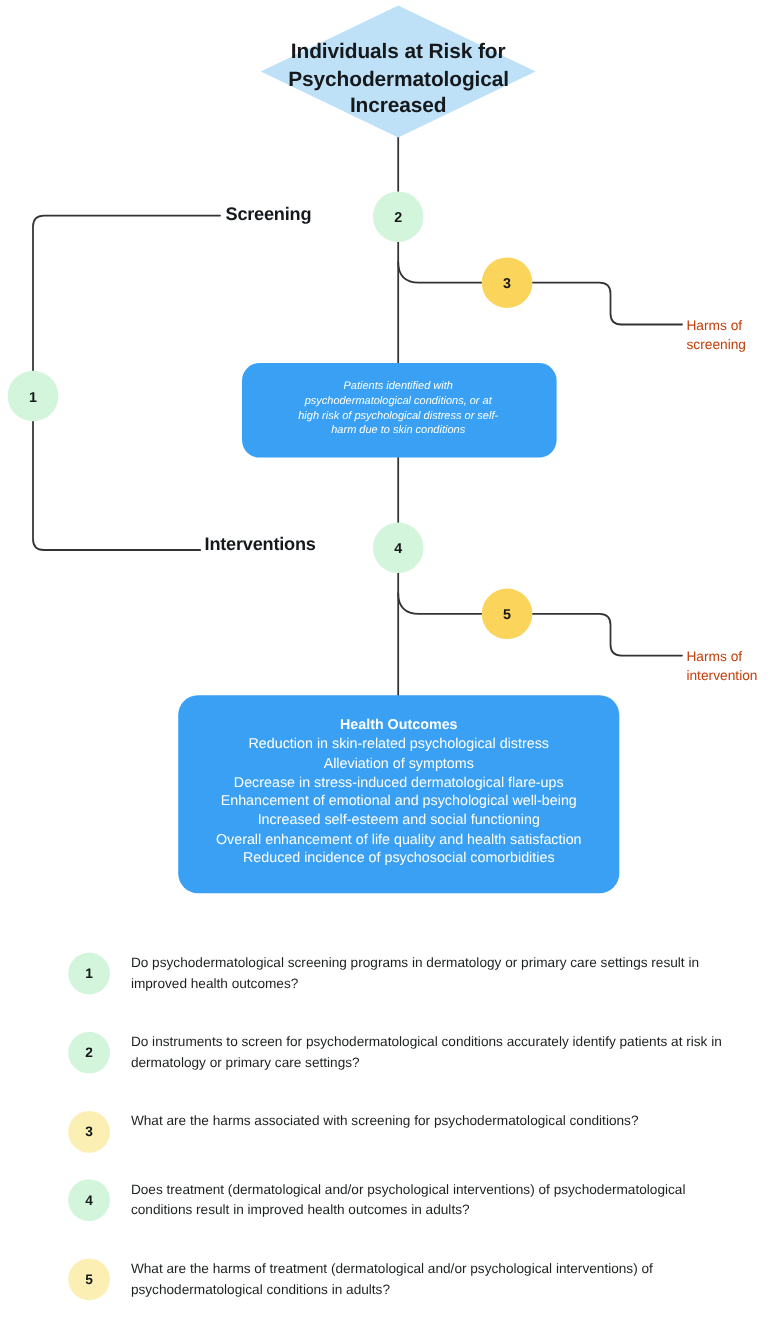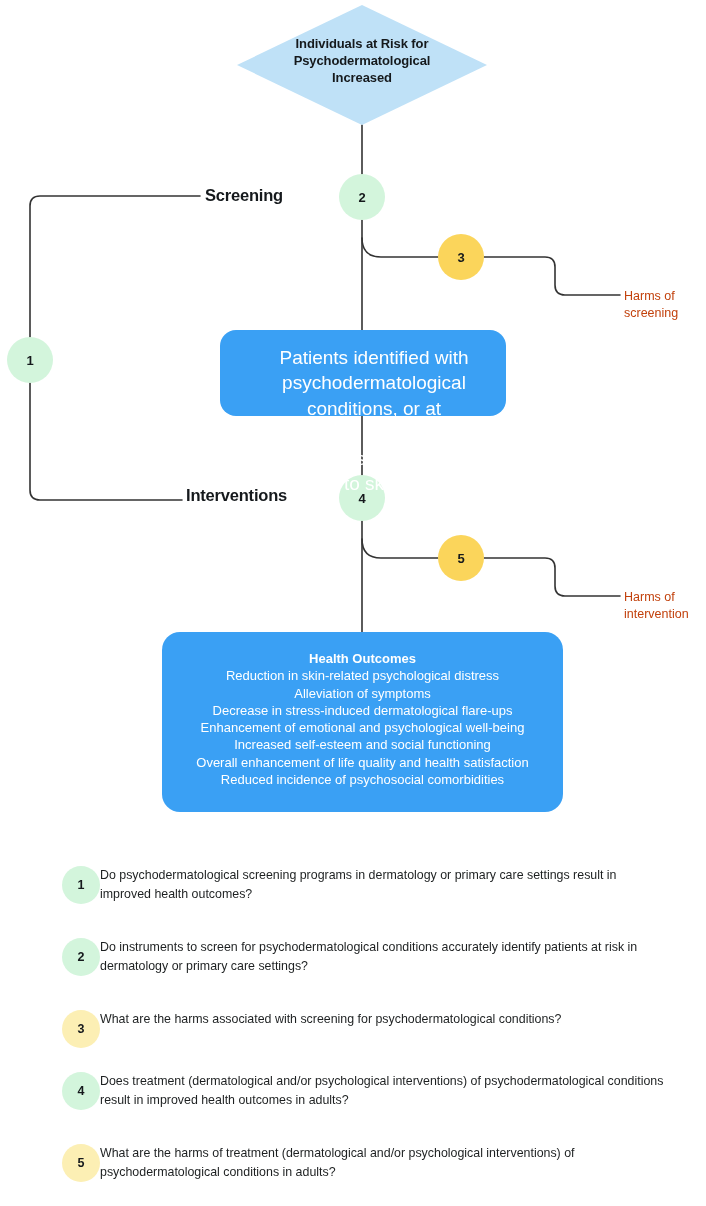--- a/index.html
+++ b/index.html
@@ -24,21 +24,21 @@
 
   
   .node-text {
     position: absolute;
     text-align: center;
     line-height: 1.30;
     pointer-events: none;
   }
   .diamond-label {
     left: 262px; top: 36px; width: 200px;
-    font-size: 13px; font-weight: bold; color: #15191c;
+    font-size: 19px; font-weight: bold; color: #15191c;
     letter-spacing: -0.1px;
   }
   .stage-label {
     position: absolute;
     font-size: 16.5px; font-weight: bold; color: #15191c;
     letter-spacing: -0.2px;
     white-space: nowrap;
   }
   .stage-screening { left: 205px; top: 186px; }
   .stage-interventions { left: 186px; top: 486px; }
@@ -50,22 +50,23 @@
     line-height: 1;
   }
 
   .box-text {
     position: absolute;
     text-align: center;
     color: #ffffff;
     line-height: 1.33;
   }
   .box1-text {
-    left: 236px; top: 345px; width: 276px;
-    font-size: 19px;
+    left: 224px; top: 345px; width: 276px;
+    font-size: 10px;
+    font-style: italic;
   }
   .box2-text {
     left: 166px; top: 650px; width: 393px;
     font-size: 13px;
   }
   .box2-text .oc-title { font-weight: bold; }
 
   .harms-label {
     position: absolute;
     font-size: 12.5px; color: #c2410c;
@@ -91,20 +92,21 @@
     flex: 0 0 auto;
     width: 38px; height: 38px;
     border-radius: 50%;
     display: flex; align-items: center; justify-content: center;
     font-size: 12.5px; font-weight: bold; color: #15191c;
     margin-top: 2px;
   }
   .legend-badge.green { background: #d3f5dc; }
   .legend-badge.yellow { background: #fcefb4; }
   .legend-q {
+    margin-left: 19px;
     font-size: 12.4px;
     color: #1d2021;
     line-height: 1.52;
     max-width: 565px;
     padding-top: 2px;
   }
 </style>
 </head>
 <body>
 

